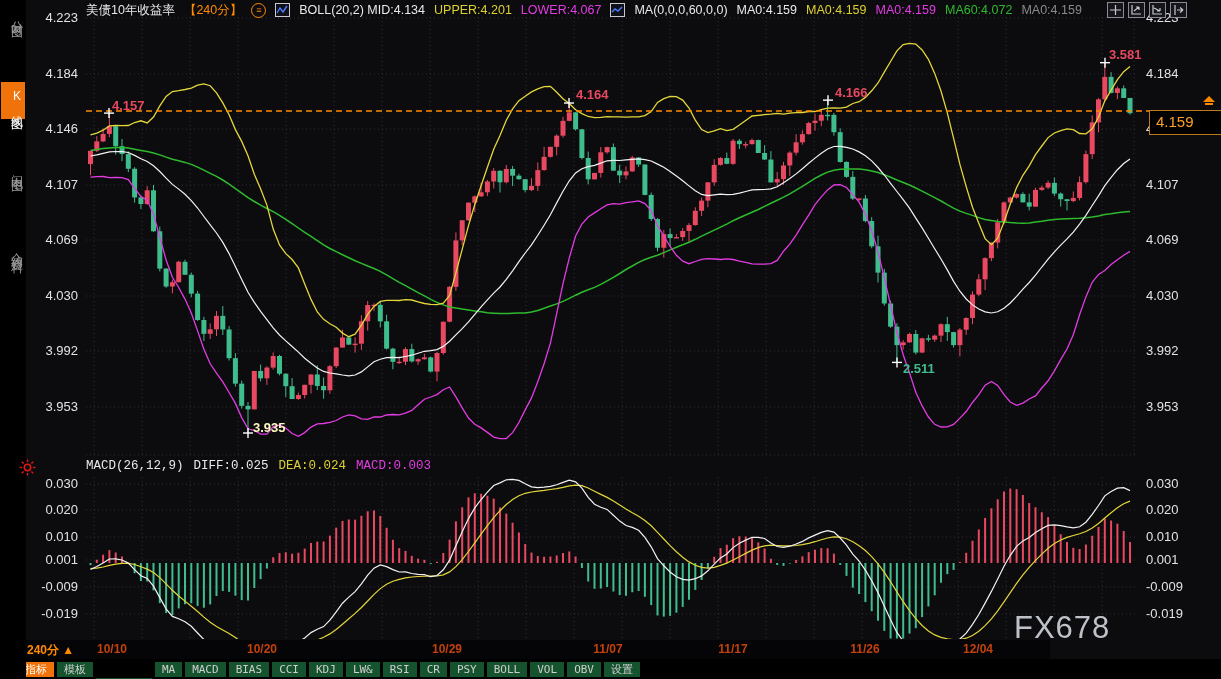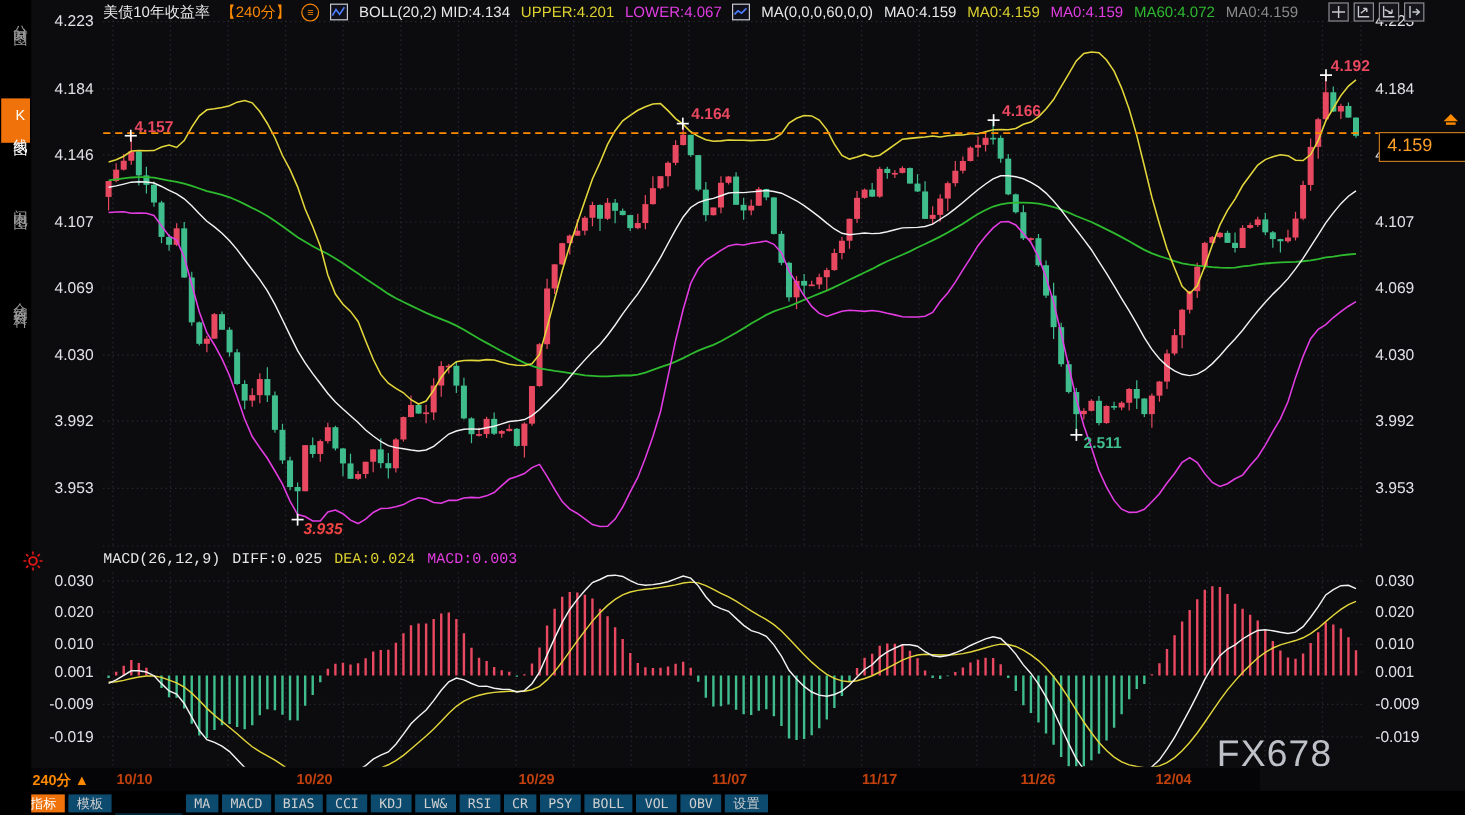--- a/index.html
+++ b/index.html
@@ -37,21 +37,21 @@
   
   #macd-header{position:absolute;left:86px;top:459px;display:flex;gap:10px;font-size:12.5px;
                white-space:nowrap;z-index:5;font-family:Liberation Mono, monospace;}
   #macd-ic{position:absolute;left:19px;top:459px;z-index:6;}
   
   #xaxis-row{position:absolute;left:0;top:640px;width:1050px;height:19px;background:#050507;z-index:5;}
   #period-240{position:absolute;left:27px;top:2px;color:#ff8a00;font-size:12px;font-weight:bold;}
   .date-lab{position:absolute;top:2px;transform:translateX(-50%);font-size:12px;font-weight:bold;color:#c2410c;}
   #toolbar{position:absolute;left:18px;top:660px;width:1203px;height:19px;background:#000;display:flex;
            gap:3px;align-items:center;z-index:5;}
-  .tb-btn{height:15px;line-height:15px;padding:0 7px;background:#0c4a6e;color:#cfcfcf;font-size:11px;
+  .tb-btn{height:15px;line-height:15px;padding:0 7px;background:#14532d;color:#cfcfcf;font-size:11px;
           font-family:"DejaVu Sans Mono",monospace;cursor:pointer;}
   .tb-btn.active{background:#f0720a;color:#fff;}
   .tb-btn.vip{color:#ff8a00;margin-top:31px;}
   #toolbar-bg{position:absolute;left:0;top:659px;width:1221px;height:20px;background:#000;z-index:4;}
   
   #watermark{position:absolute;left:1014px;top:610px;font-size:31px;letter-spacing:1px;color:#c8ccd2;
              z-index:4;opacity:.95;}
   #chart-svg{position:absolute;left:0;top:0;z-index:2;}
 </style>
 </head>
@@ -755,22 +755,22 @@
       <div class="ylab r" style="top: 529px;">0.010</div>
       <div class="ylab l" style="top: 552px;">0.001</div>
       <div class="ylab r" style="top: 552px;">0.001</div>
       <div class="ylab l" style="top: 579px;">-0.009</div>
       <div class="ylab r" style="top: 579px;">-0.009</div>
       <div class="ylab l" style="top: 606px;">-0.019</div>
       <div class="ylab r" style="top: 606px;">-0.019</div>
       <div class="ann" style="left: 112px; top: 98px; color: rgb(232, 72, 96);">4.157</div>
       <div class="ann" style="left: 576px; top: 87px; color: rgb(232, 72, 96);">4.164</div>
       <div class="ann" style="left: 835px; top: 85px; color: rgb(232, 72, 96);">4.166</div>
-      <div class="ann" style="left: 1109px; top: 47px; color: rgb(232, 72, 96);">4.192</div>
-      <div class="ann" style="left: 253px; top: 433px; color: #ef4444; font-style: italic;">3.935</div>
+      <div class="ann" style="left: 1109px; top: 47px; color: rgb(232, 72, 96);">3.581</div>
+      <div class="ann" style="left: 253px; top: 420px; color: #fef9c3;">3.935</div>
       <div class="ann" style="left: 903px; top: 361px; color: rgb(63, 189, 141);">2.511</div>
     </div>
 
   <div id="price-box" style="top: 110px;">4.159</div>
   <div id="price-arrow" style="top: 95px;">
     <svg width="14" height="13">
         <polygon points="7,0 13,6 1,6" fill="#ff8a00"></polygon>
         <rect x="3" y="7" width="8" height="2" fill="#ff8a00"></rect>
       </svg>
   </div>

